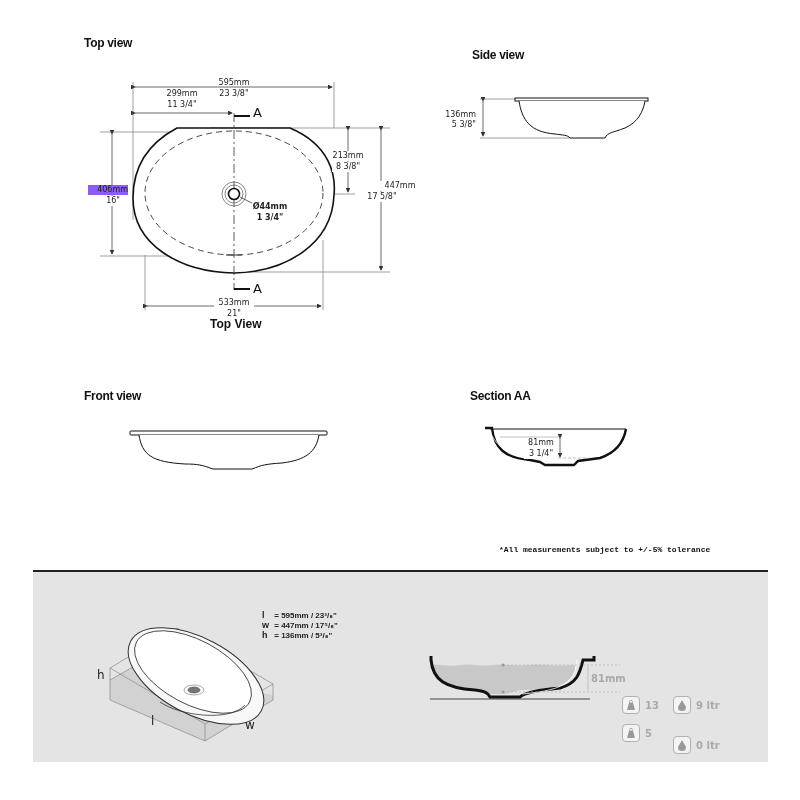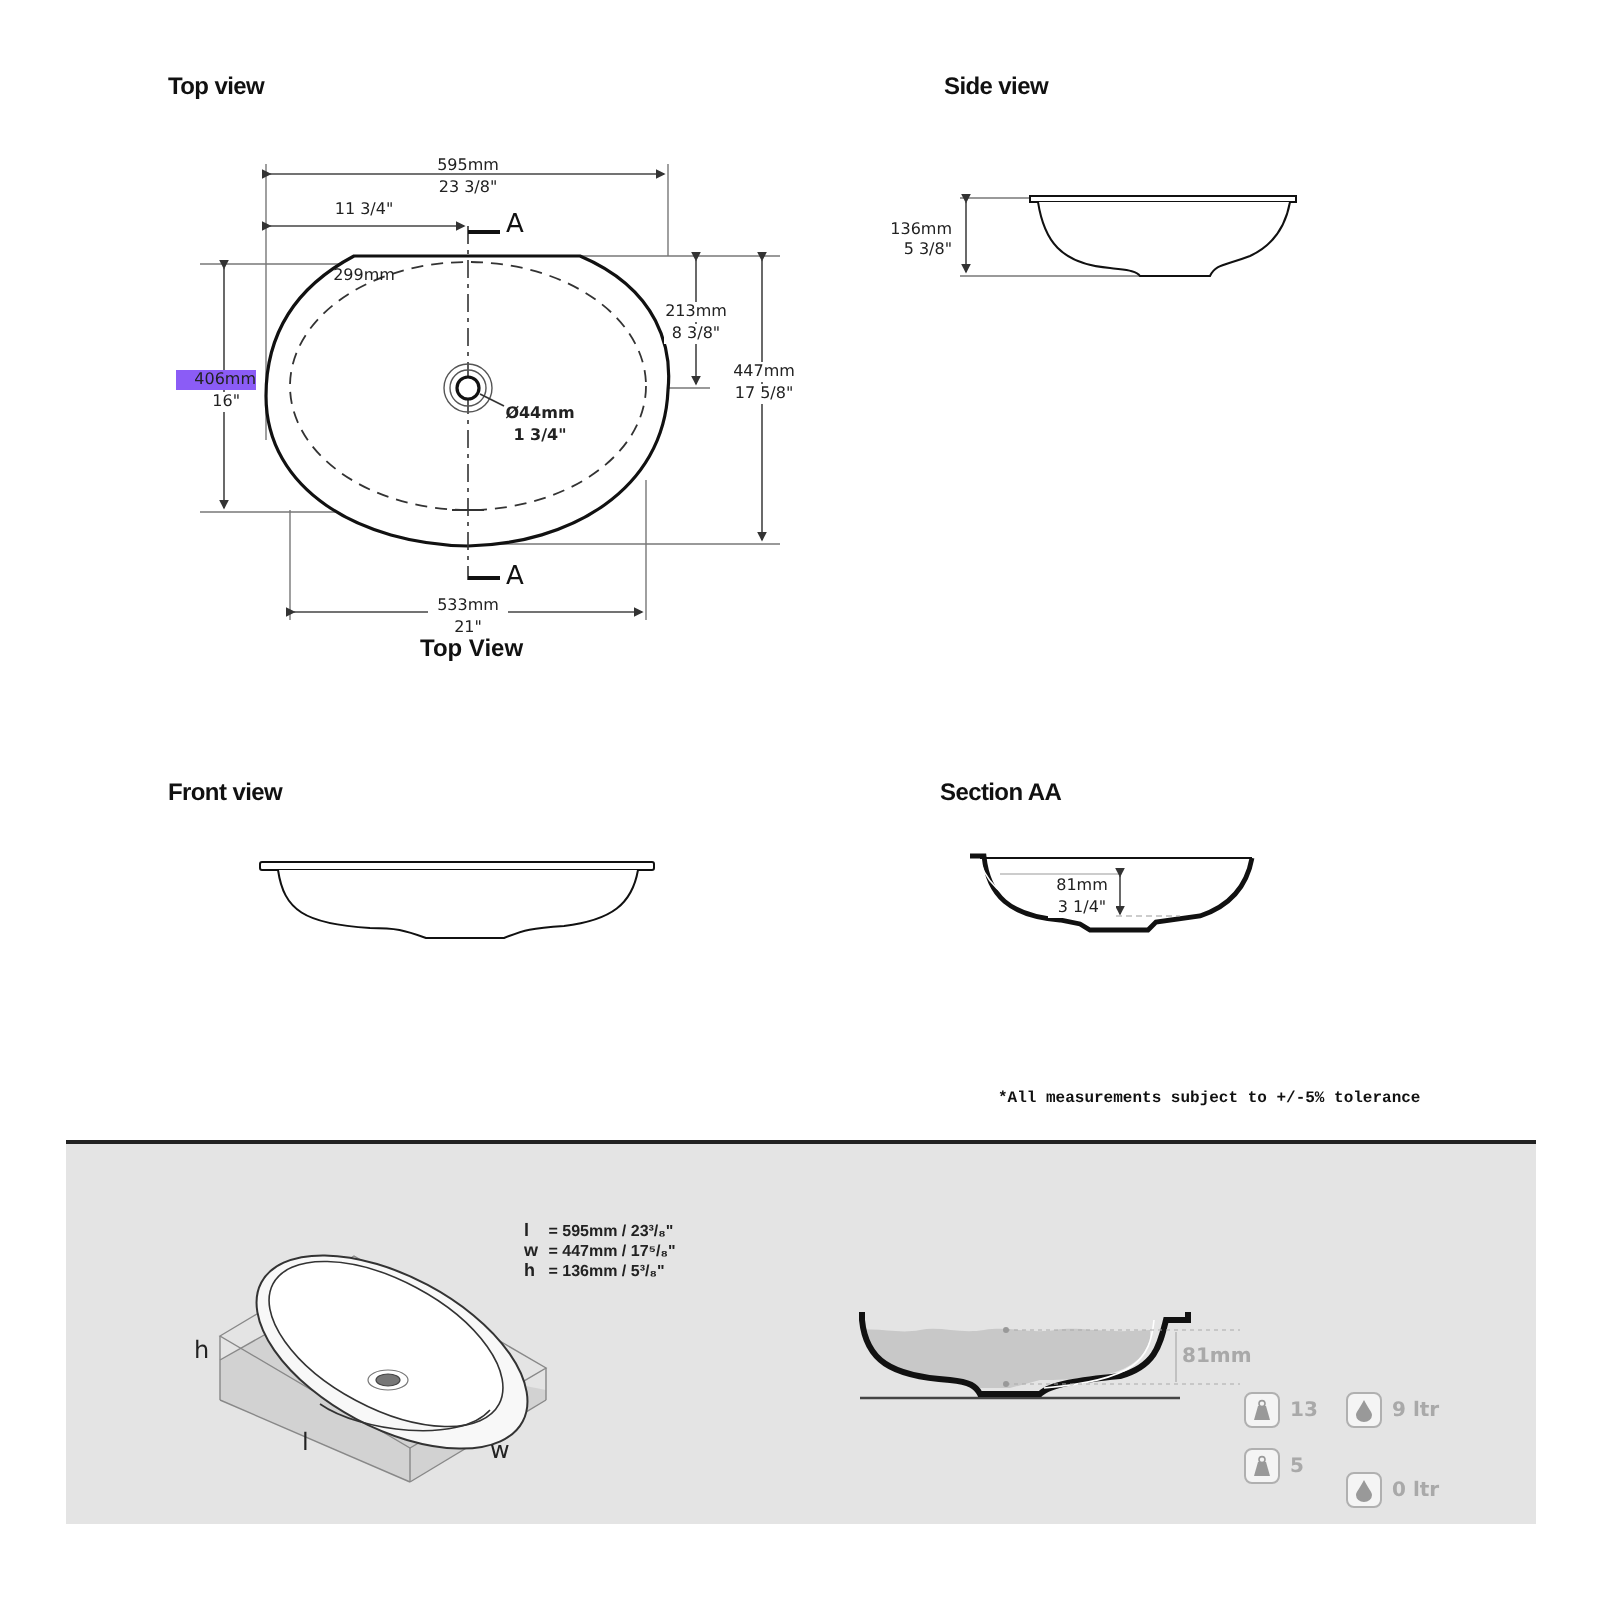--- a/index.html
+++ b/index.html
@@ -76,37 +76,37 @@
   <circle cx="234" cy="194" r="12" fill="none" stroke="#555" stroke-width="0.7"></circle>
   <circle cx="234" cy="194" r="9" fill="none" stroke="#555" stroke-width="0.7"></circle>
   <circle cx="234" cy="194" r="5.5" fill="#fff" stroke="#111" stroke-width="1.6"></circle>
   <line x1="240" y1="197" x2="252" y2="203" stroke="#333" stroke-width="0.8"></line>
 
   <line x1="226" y1="255" x2="242" y2="255" stroke="#333" stroke-width="1"></line>
 </svg>
 
 <div class="dim" style="left:214px;top:78px;width:40px;">595mm</div>
 <div class="dim" style="left:214px;top:89px;width:40px;background:#fff;">23 3/8"</div>
-<div class="dim" style="left:162px;top:89px;width:40px;margin-top:44px;">299mm</div>
+<div class="dim" style="left:162px;top:89px;width:40px;">299mm</div>
 <div class="dim" style="left:162px;top:100px;width:40px;">11 3/4"</div>
 <div class="marker" style="left:253px;top:105px;">A</div>
 <div class="marker" style="left:253px;top:281px;">A</div>
 <div class="dim left" style="left:88px;top:185px;width:40px;background:#8b5cf6;">406mm</div>
 <div class="dim left" style="left:88px;top:196px;width:32px;background:#fff;">16"</div>
 <div class="dim" style="left:332px;top:151px;width:32px;background:#fff;">213mm</div>
 <div class="dim" style="left:332px;top:162px;width:32px;background:#fff;">8 3/8"</div>
-<div class="dim" style="left:362px;top:181px;width:40px;background:#fff;">447mm</div>
+<div class="dim" style="left:380px;top:181px;width:40px;background:#fff;">447mm</div>
 <div class="dim" style="left:362px;top:192px;width:40px;background:#fff;">17 5/8"</div>
 <div class="dim bold" style="left:250px;top:202px;width:40px;">Ø44mm</div>
 <div class="dim bold" style="left:250px;top:213px;width:40px;">1 3/4"</div>
 <div class="dim" style="left:214px;top:298px;width:40px;background:#fff;">533mm</div>
 <div class="dim" style="left:214px;top:309px;width:40px;">21"</div>
 <div class="caption" style="left:210px;top:317px;">Top View</div>
 
-<div class="section-title" style="left:472px;top:36px;">Side view</div>
+<div class="section-title" style="left:472px;top:48px;">Side view</div>
 <svg class="drawing" width="800" height="800">
   <line x1="480" y1="99" x2="515" y2="99" stroke="#777" stroke-width="0.7"></line>
   <line x1="480" y1="138" x2="570" y2="138" stroke="#777" stroke-width="0.7"></line>
   <line x1="483" y1="101" x2="483" y2="136" stroke="#444" stroke-width="0.8" marker-start="url(#arr)" marker-end="url(#arr)"></line>
   <rect x="515" y="98" width="133" height="3" fill="#fff" stroke="#111" stroke-width="1"></rect>
   <path d="M519,101 C522,120 530,132 555,134 C562,135 568,135 570,138 L605,138 C608,132 612,133 625,128 C638,122 643,112 645,101" fill="#fff" stroke="#111" stroke-width="1"></path>
 </svg>
 <div class="dim left" style="left:440px;top:110px;width:36px;">136mm</div>
 <div class="dim left" style="left:440px;top:120px;width:36px;">5 3/8"</div>
 

